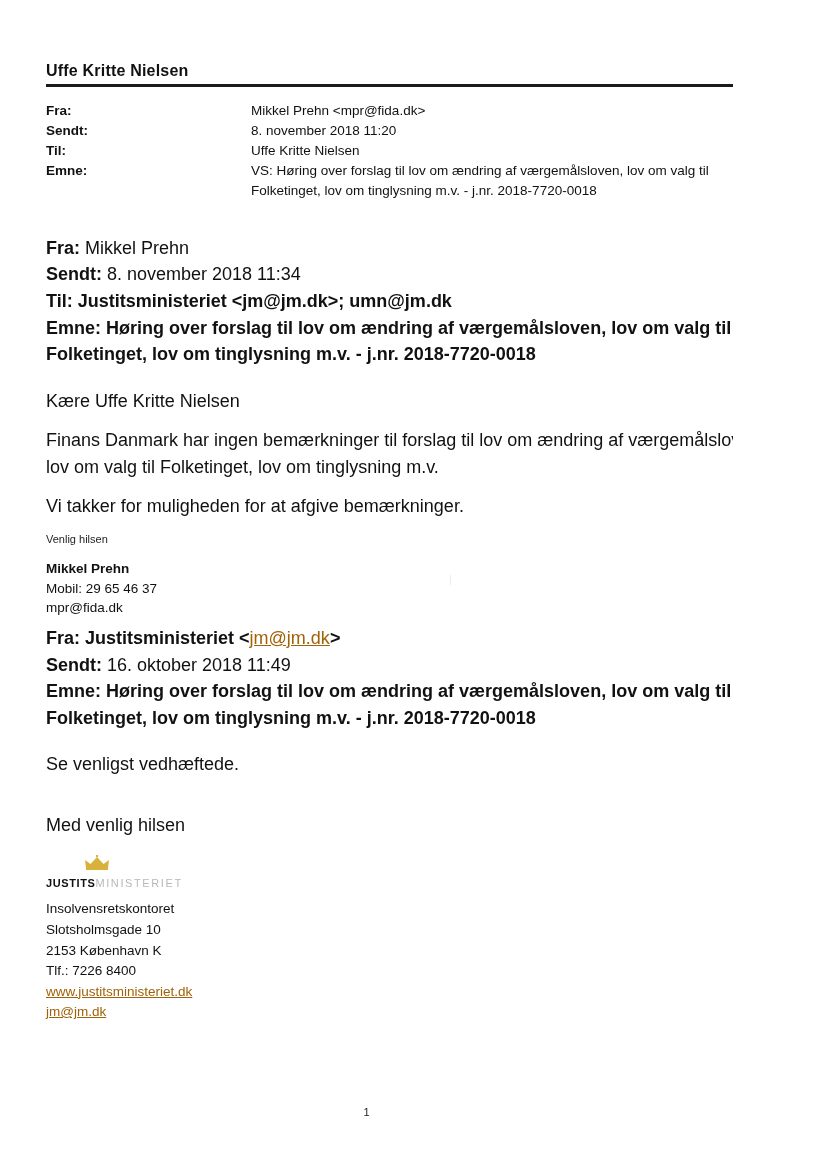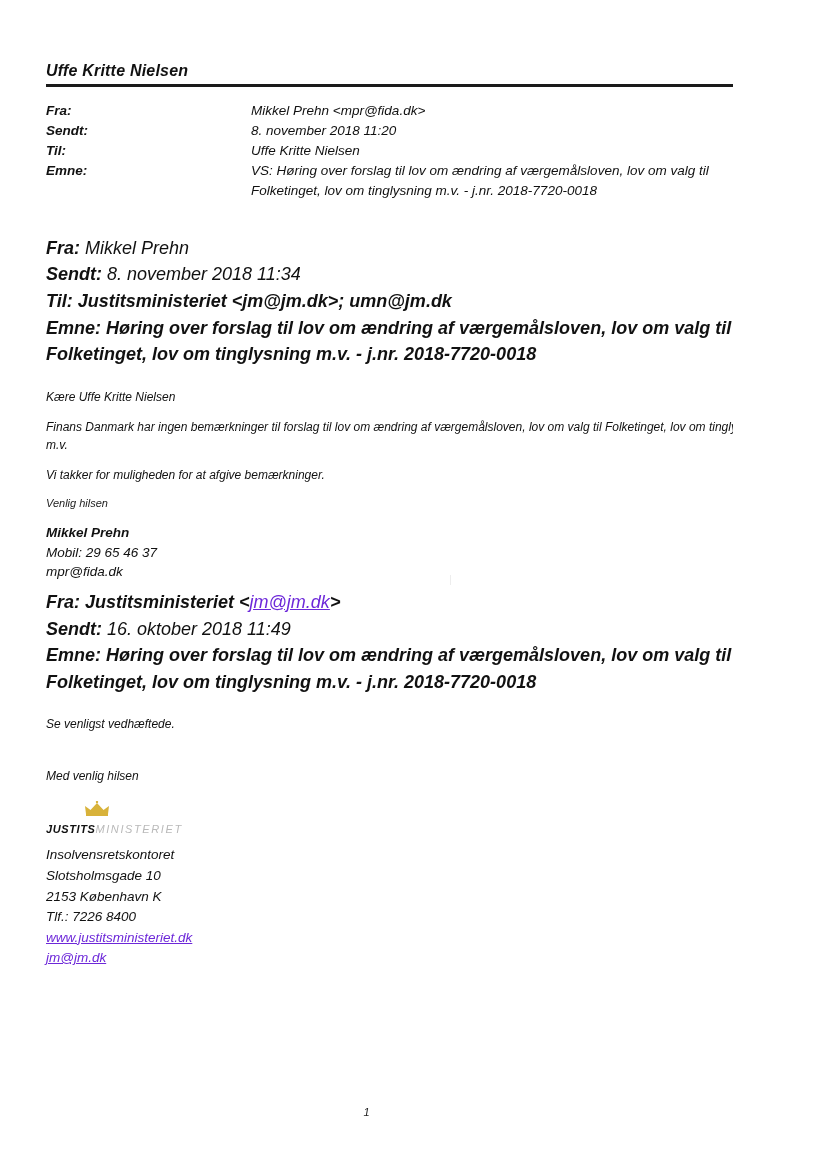--- a/index.html
+++ b/index.html
@@ -15,21 +15,20 @@
     color: #111111;
     -webkit-font-smoothing: antialiased;
   }
   .page {
     position: absolute;
     left: 0; top: 0;
     width: 733px;
     height: 1169px;
     background: #fff;
     overflow: hidden;
-    font-style: italic;
   }
   .content {
     position: absolute;
     left: 46px;
     top: 62px;
     width: 736px;
   }
 
   
   .doc-title {
@@ -65,33 +64,33 @@
     font-weight: normal;
   }
   .gap-lg { height: 34px; }
   .gap-md { height: 20px; }
   .gap-sm { height: 12px; }
   .gap-xs { height: 7px; }
 
   .hdr-line { font-size: 18px; line-height: 1.48; }
   .hdr-line b { font-weight: bold; }
 
-  .para { font-size: 12px; line-height: 1.5; }
+  .para { font-size: 18px; line-height: 1.5; }
 
   .small-note {
     font-size: 11px;
     line-height: 1.4;
     color: #222;
   }
 
   .sig-name { font-size: 13.5px; font-weight: bold; line-height: 1.45; }
   .sig-line { font-size: 13.5px; line-height: 1.45; }
 
   a.link {
-    color: #6d28d9;
+    color: #a16207;
     text-decoration: underline;
   }
 
   
   .logo-wrap {
     margin-top: 26px;
     position: relative;
     height: 34px;
   }
   .crown {

